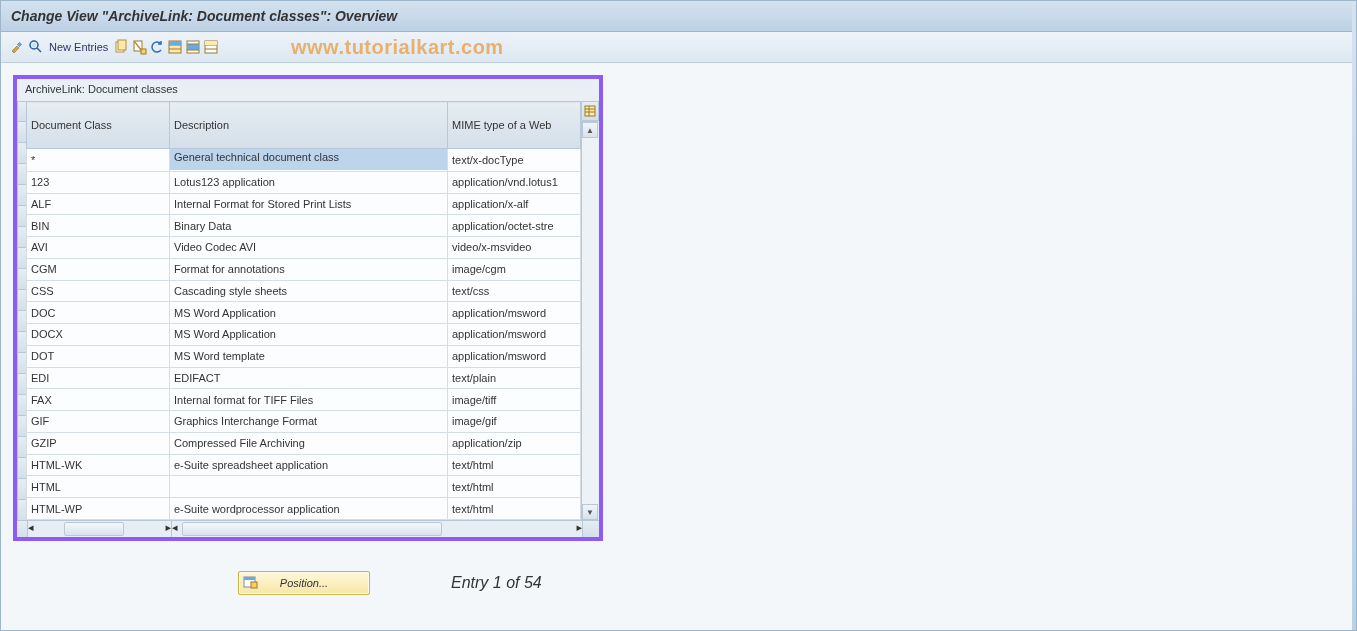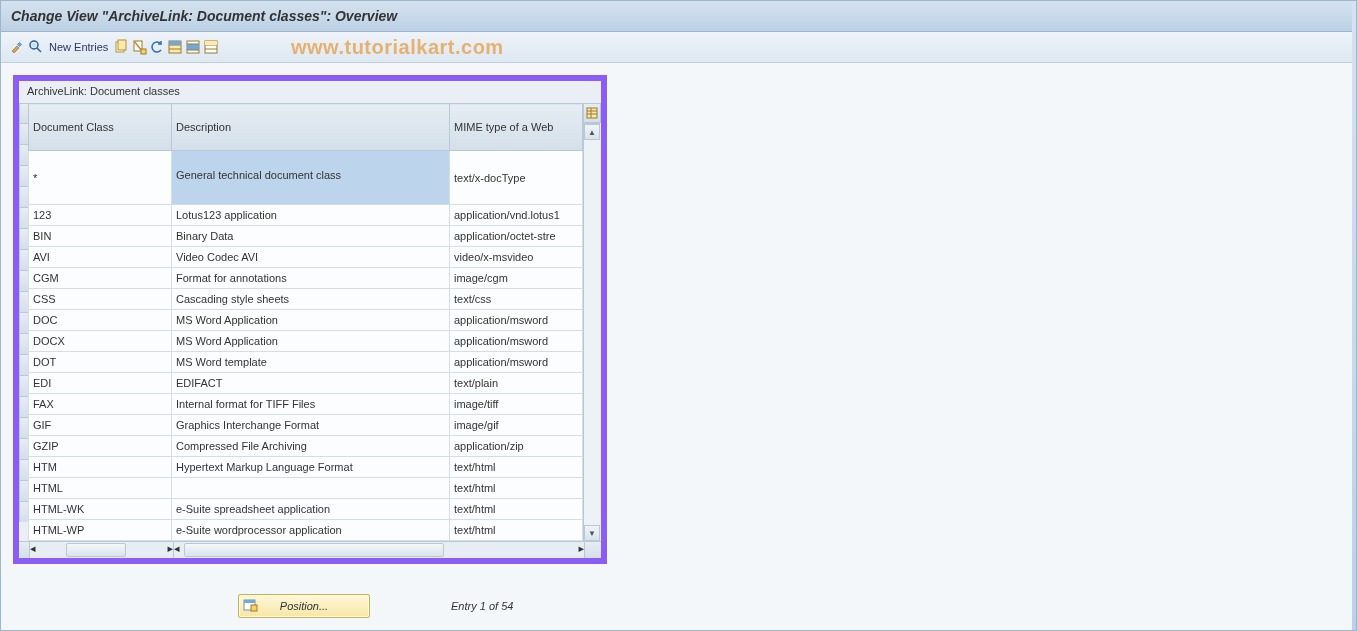--- a/index.html
+++ b/index.html
@@ -73,21 +73,21 @@
     letter-spacing: 0.5px;
   }
 
   
   .content {
     padding: 12px;
   }
   .panel {
     width: 582px;
     background: #e9eff5;
-    border: 6px solid #8b5cf6;
+    border: 4px solid #8b5cf6;
     margin-left: 0;
   }
   .panel-title {
     padding: 4px 8px 6px 8px;
     font-size: 11px;
     color: #333;
   }
 
   .table-wrap {
     display: flex;
@@ -129,21 +129,21 @@
     height: 21px;
     box-sizing: border-box;
     overflow: hidden;
     white-space: nowrap;
     background: #fcfdfe;
   }
   table.grid tr:first-child td .selected-cell {
     background: #bcd5ed;
     display: block;
     margin: -2px -4px;
-    padding: 18px 4px;
+    padding: 2px 4px;
     height: 17px;
   }
   .col-class { width: 143px; }
   .col-desc  { width: 278px; }
   .col-mime  { width: 133px; }
 
   .config-col {
     width: 18px;
     background: linear-gradient(#e6edf3,#d4dfe9);
     border: 1px solid #b9c8d6;
@@ -223,21 +223,21 @@
     cursor: pointer;
     box-shadow: inset 0 0 0 1px #fffbe8;
     position: relative;
   }
   .position-btn .icon {
     position: absolute;
     left: 4px;
     top: 2px;
   }
   .entry-text {
-    font-size: 11px;
+    font-size: 16px;
     color: #333;
   }
 
   .right-border {
     position:absolute;
     top:0; right:0; bottom:0;
     width:4px;
     background: linear-gradient(#d5e2ef,#bcd1e5);
   }
 </style>
@@ -363,20 +363,25 @@
                   <span class="selected-cell">General technical document class</span>
                 </td>
                 <td>text/x-docType</td>
               </tr>
               <tr>
                 <td>123</td>
                 <td>Lotus123 application</td>
                 <td>application/vnd.lotus1</td>
               </tr>
               <tr>
+                <td>ALF</td>
+                <td>Internal Format for Stored Print Lists</td>
+                <td>application/x-alf</td>
+              </tr>
+              <tr>
                 <td>BIN</td>
                 <td>Binary Data</td>
                 <td>application/octet-stre</td>
               </tr>
               <tr>
                 <td>AVI</td>
                 <td>Video Codec AVI</td>
                 <td>video/x-msvideo</td>
               </tr>
               <tr>
@@ -418,32 +423,27 @@
                 <td>GIF</td>
                 <td>Graphics Interchange Format</td>
                 <td>image/gif</td>
               </tr>
               <tr>
                 <td>GZIP</td>
                 <td>Compressed File Archiving</td>
                 <td>application/zip</td>
               </tr>
               <tr>
-                <td>HTM</td>
-                <td>Hypertext Markup Language Format</td>
+                <td>HTML-WK</td>
+                <td>e-Suite spreadsheet application</td>
                 <td>text/html</td>
               </tr>
               <tr>
                 <td>HTML</td>
                 <td></td>
-                <td>text/html</td>
-              </tr>
-              <tr>
-                <td>HTML-WK</td>
-                <td>e-Suite spreadsheet application</td>
                 <td>text/html</td>
               </tr>
               <tr>
                 <td>HTML-WP</td>
                 <td>e-Suite wordprocessor application</td>
                 <td>text/html</td>
               </tr>
             </tbody>
         </table>
 

